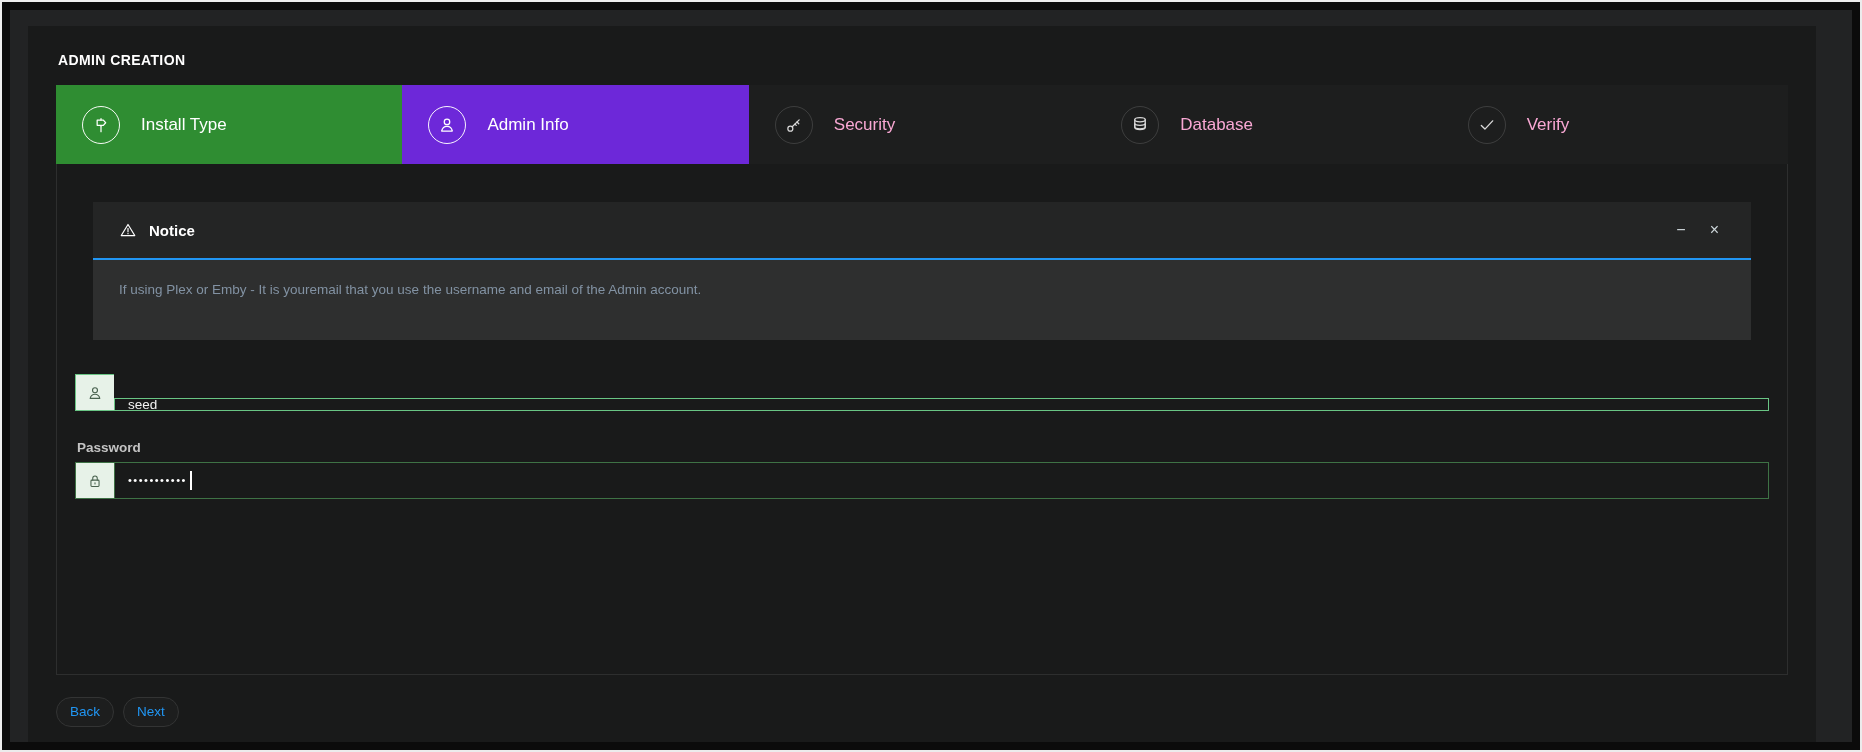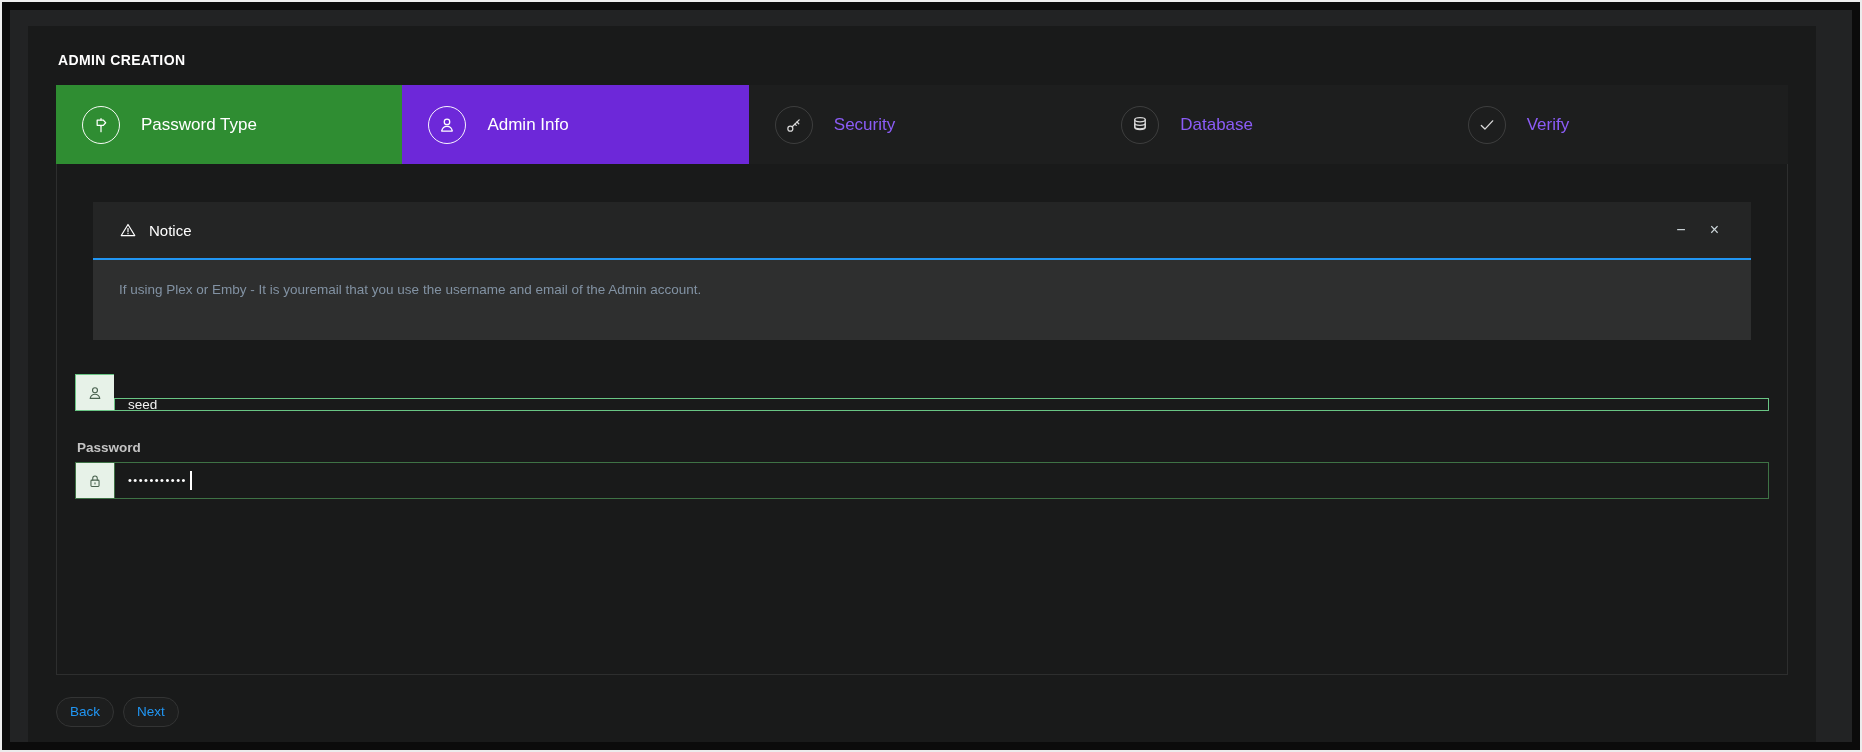--- a/index.html
+++ b/index.html
@@ -31,36 +31,36 @@
   .tab--complete { background:#2f8d32; }
   .tab--active   { background:#6d28d9; }
   .tab-circle {
     width:38px; height:38px; border-radius:50%; flex:0 0 38px;
     border:1.6px solid rgba(255,255,255,.95);
     display:flex; align-items:center; justify-content:center;
     color:#ffffff;
   }
   .tab--upcoming .tab-circle { border-color:rgba(255,255,255,.14); color:#d9d9d9; }
   .tab-label { font-size:17px; color:#ffffff; font-weight:400; }
-  .tab--upcoming .tab-label { color:#8b5cf6; }
+  .tab--upcoming .tab-label { color:#f9a8d4; }
 
   
   .content-panel {
     border:1px solid #2d2e2e; border-top:none;
     height:511px; padding:38px 18px 0 18px; position:relative;
   }
 
   
   .notice { margin:0 18px 34px 18px; }
   .notice-header {
     background:#242525; height:58px; display:flex; align-items:center;
     padding:0 26px; border-bottom:2px solid #2196f3;
   }
   .warning-icon { color:#ffffff; display:flex; }
-  .notice-title { color:#ffffff; font-weight:400; font-size:15px; margin-left:12px; }
+  .notice-title { color:#ffffff; font-weight:700; font-size:15px; margin-left:12px; }
   .notice-spacer { flex:1; }
   .notice-ctl {
     color:#cfd8dc; font-size:16px; line-height:1; cursor:pointer;
     padding:4px 6px; user-select:none;
   }
   .notice-ctl + .notice-ctl { margin-left:12px; }
   .notice-body { background:#2e2f2f; height:80px; padding:22px 26px 0 26px; }
   .notice-text { color:#8292a3; font-size:13.5px; }
 
   
@@ -109,21 +109,21 @@
     <div class="tabs">
 
       <div class="tab tab--complete">
         <span class="tab-circle">
           <svg width="20" height="20" viewBox="0 0 24 24" fill="none" stroke="currentColor" stroke-width="1.5" stroke-linecap="round" stroke-linejoin="round">
             <path d="M12 20v-6.6"></path>
                 <path d="M12 4.4v1.6"></path>
             <path d="M7.4 6.2h7.4l2.8 3.1-2.8 3.1H7.4z"></path>
           </svg>
         </span>
-        <span class="tab-label">Password Type</span>
+        <span class="tab-label">Install Type</span>
       </div>
 
       <div class="tab tab--active">
         <span class="tab-circle">
           <svg width="20" height="20" viewBox="0 0 24 24" fill="none" stroke="currentColor" stroke-width="1.5" stroke-linecap="round" stroke-linejoin="round">
             <circle cx="12" cy="8.3" r="3.3"></circle>
             <path d="M5.6 19.2c.8-3.7 3.4-5.6 6.4-5.6s5.6 1.9 6.4 5.6z"></path>
           </svg>
         </span>
         <span class="tab-label">Admin Info</span>

